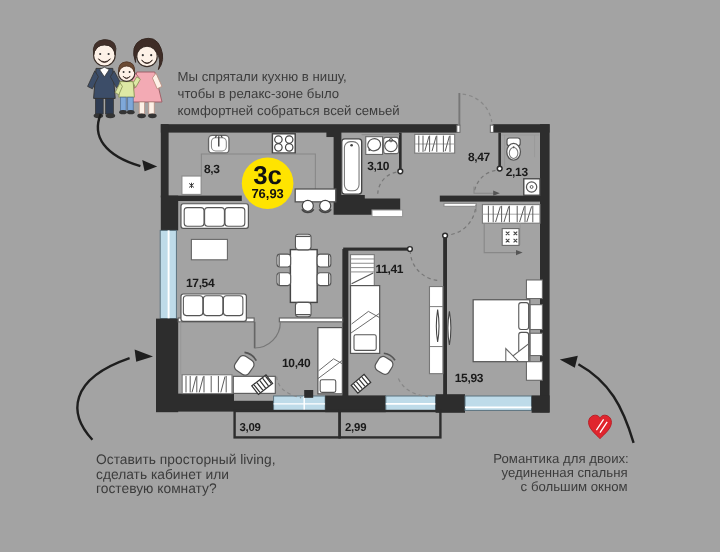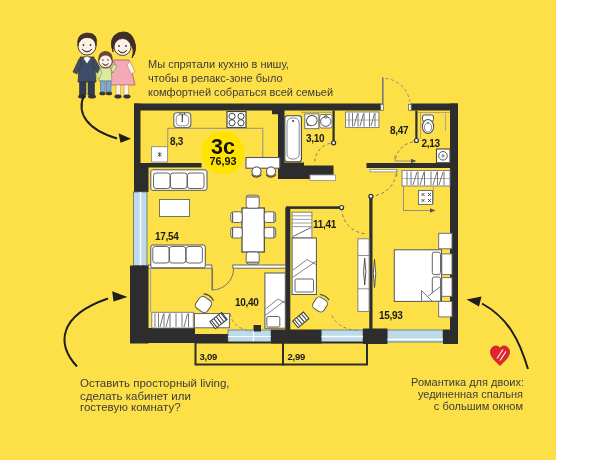--- a/index.html
+++ b/index.html
@@ -1,16 +1,16 @@
 <!DOCTYPE html>
 <html><head>
 <meta charset="utf-8">
 <style>
   html,body{margin:0;padding:0;background:#ffffff;}
-  #page{width:556px;height:460px;position:relative;background:#fde047;overflow:hidden;
+  #page{width:600px;height:460px;position:relative;background:#a3a3a3;overflow:hidden;
         font-family:"Liberation Sans", sans-serif;}
   svg text{font-family:"Liberation Sans", sans-serif;}
 </style>
 </head>
 <body>
 <div id="page">
 <svg width="600" height="460" viewBox="0 0 600 460">
 
 <g id="annotations" stroke="none">
 

